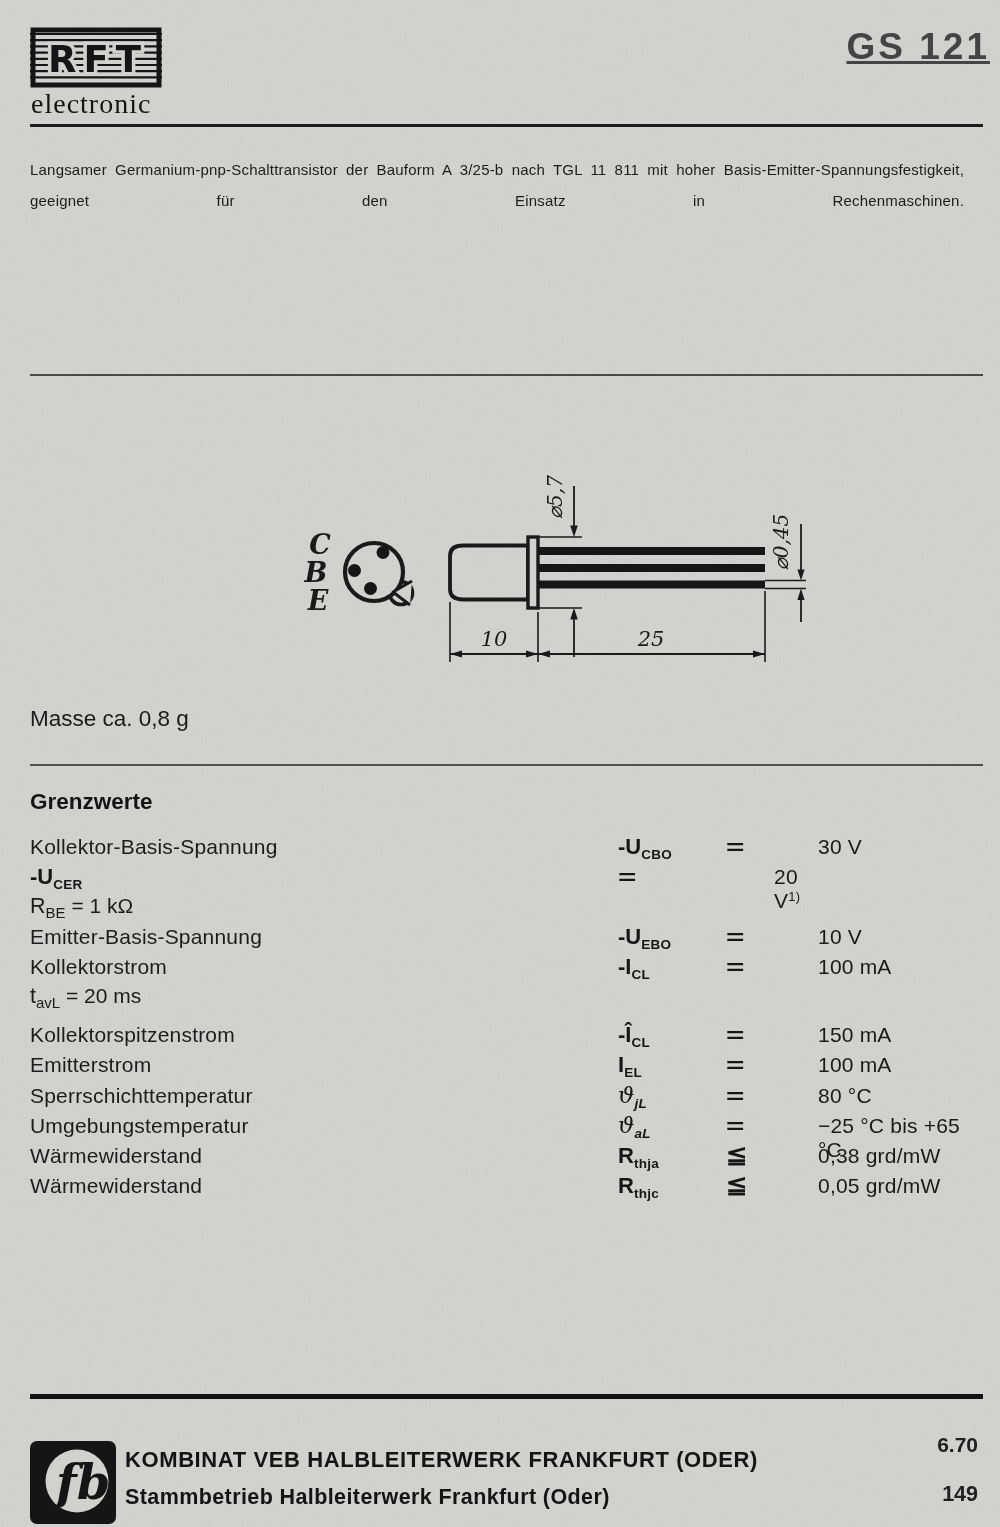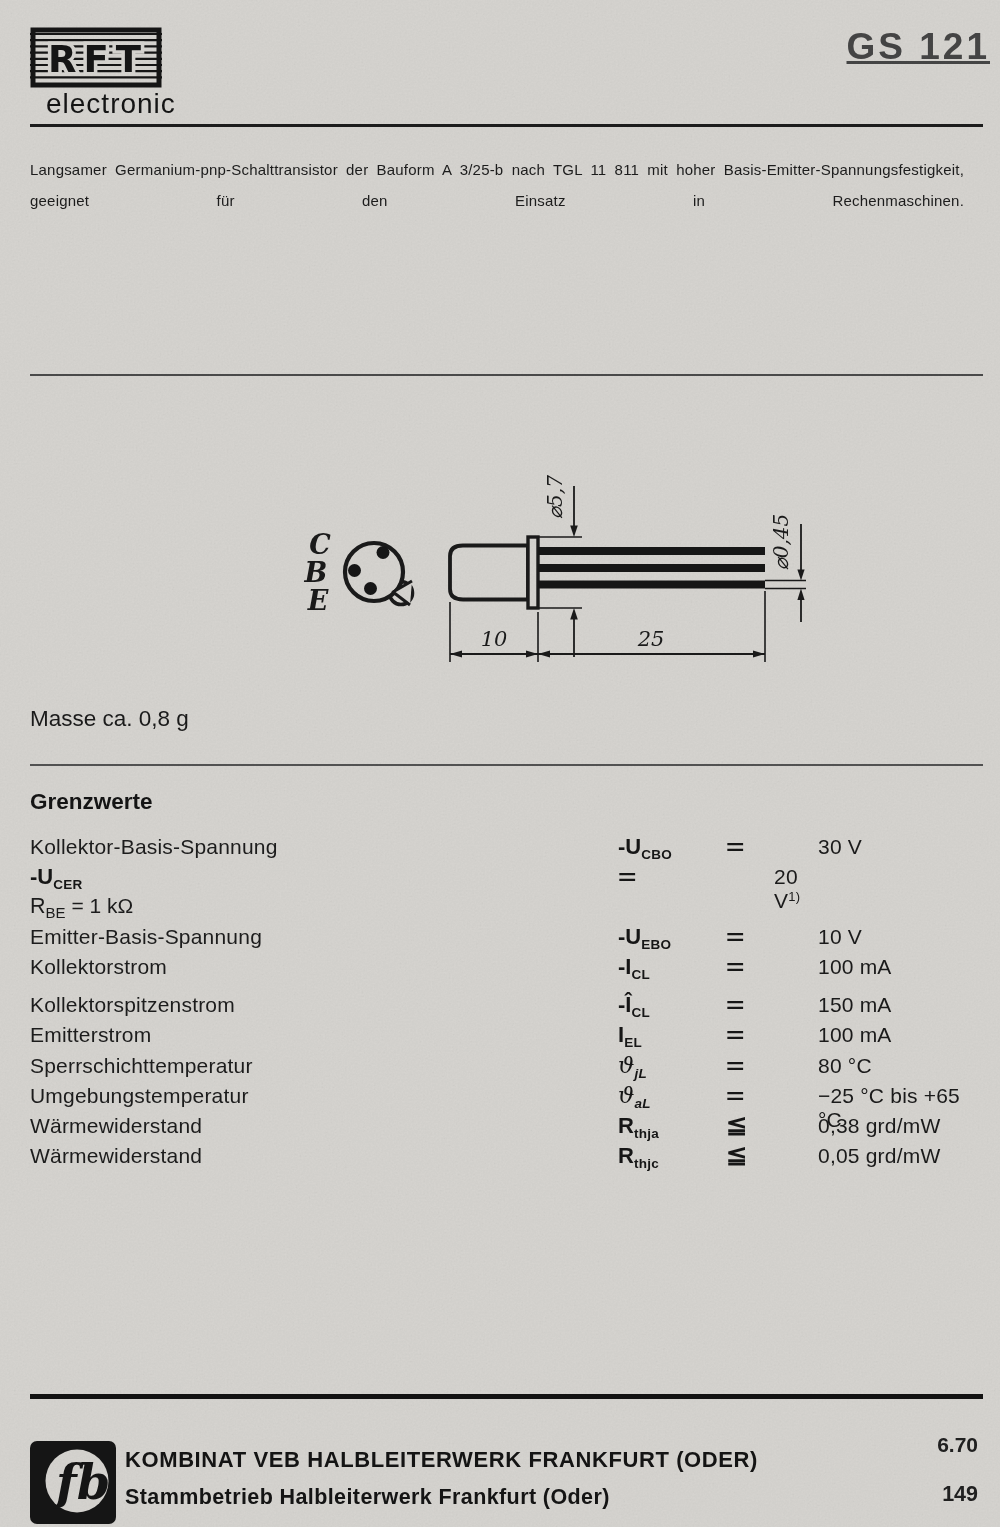--- a/index.html
+++ b/index.html
@@ -5,21 +5,21 @@
   html,body{margin:0;padding:0;}
   body{
     width:1000px;height:1527px;position:relative;overflow:hidden;
     background:#d6d4d0;
     font-family:"Liberation Sans",sans-serif;
     color:#1e1e1e;
   }
   .abs{position:absolute;}
   
   #rft-logo{left:30px;top:27px;}
-  #brand-sub{left:46px;top:88px;font-size:28px;letter-spacing:1px;color:#141414;}
+  #brand-sub{left:31px;top:88px;font-size:28px;letter-spacing:1px;color:#141414;font-family:Liberation Serif, serif;}
   #part-number{right:10px;top:26px;font-size:37px;font-weight:bold;color:#454545;letter-spacing:3px;text-decoration:underline;}
   .rule{left:30px;width:953px;background:#1c1c1c;}
   #rule-top{top:124px;height:3px;}
   #rule-2{top:374px;height:2px;background:#4a4a4a;}
   #rule-3{top:764px;height:2px;background:#525252;}
   #rule-footer{top:1394px;height:5px;background:#121212;}
   
   #description{
     left:30px;top:155px;width:934px;
     font-size:15px;line-height:30.5px;letter-spacing:0.2px;word-spacing:2.5px;
@@ -178,20 +178,23 @@
     <span class="rel">=</span>
     <span class="val">10 V</span>
   </div>
 
   <div class="lrow">
     <span class="lbl">Kollektorstrom</span>
     <span class="sym"><span class="sym-main">-I</span><span class="sym-sub">CL</span></span>
     <span class="rel">=</span>
     <span class="val">100 mA</span>
   </div>
+  <div class="cond">
+    <span class="cond-main">t</span><span class="cond-sub">avL</span><span> = 20 ms</span>
+  </div>
 
   <div class="lrow gap-before">
     <span class="lbl">Kollektorspitzenstrom</span>
     <span class="sym"><span class="sym-main">-Î</span><span class="sym-sub">CL</span></span>
     <span class="rel">=</span>
     <span class="val">150 mA</span>
   </div>
 
   <div class="lrow">
     <span class="lbl">Emitterstrom</span>

